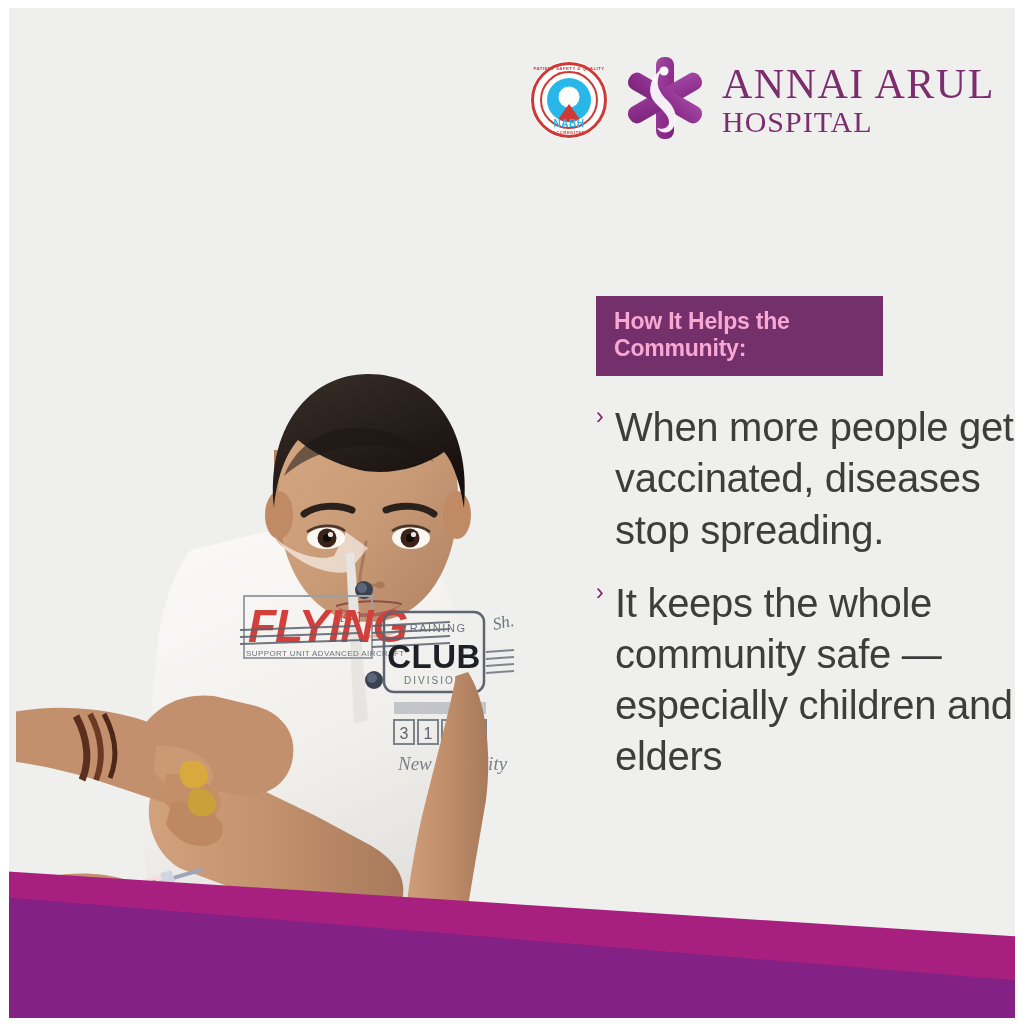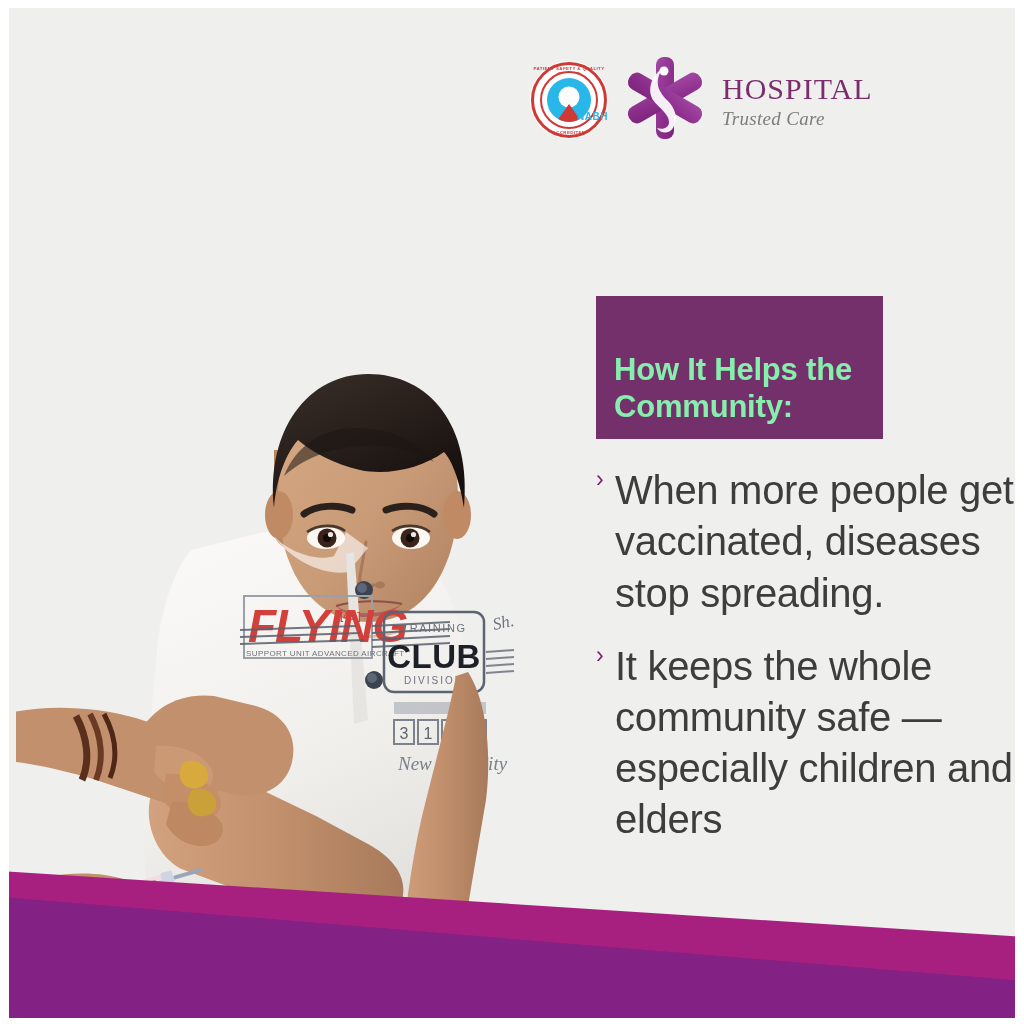--- a/index.html
+++ b/index.html
@@ -85,22 +85,22 @@
     width: 0;
     height: 0;
     border-left: 17px solid transparent;
     border-right: 17px solid transparent;
     border-bottom: 24px solid #cf3a36;
   }
   .nabh-word {
     position: absolute;
     left: 0;
     right: 0;
-    bottom: 17px;
-    text-align: right;
+    bottom: 10px;
+    text-align: center;
     font-size: 10px;
     font-weight: bold;
     color: #29b6e8;
     letter-spacing: 0.5px;
   }
   .nabh-arc-top,
   .nabh-arc-bottom {
     position: absolute;
     left: 0;
     right: 0;
@@ -151,26 +151,25 @@
     z-index: 25;
   }
   .headline-block {
     display: inline-block;
     background: #74306b;
     padding: 12px 16px 14px 18px;
     width: 287px;
     box-sizing: border-box;
   }
   .headline-text {
-    color: #86efac;
-    font-size: 31px;
+    color: #f9a8d4;
+    font-size: 23px;
     font-weight: bold;
     line-height: 1.18;
     letter-spacing: -0.2px;
-    margin-top: 44px;
   }
 
   .bullets {
     margin-top: 26px;
   }
   .bullet-row {
     display: flex;
     align-items: flex-start;
     margin-bottom: 22px;
   }
@@ -445,22 +444,22 @@
           </g>
           <path d="M-2 -30 C-12 -16 -6 -6 2 2 C10 10 14 20 8 30
                    C4 36 -4 36 -8 30 C-2 32 4 30 4 24 C4 16 -6 10 -12 2
                    C-18 -8 -14 -22 -2 -30 Z" fill="#ffffff" opacity="0.92"></path>
           <circle cx="-1" cy="-27" r="4.5" fill="#ffffff"></circle>
         </g>
       </svg>
     </div>
 
     <div class="wordmark">
+      <div class="wordmark-line1">ANNAI ARUL</div>
       <div class="wordmark-line2">HOSPITAL</div>
-      <div class="wordmark-tagline">Trusted Care</div>
     </div>
   </div>
 
   <div class="copy-col">
 
     <div class="headline-block">
       <div class="headline-text">How It Helps the Community:</div>
     </div>
 
     <div class="bullets">

